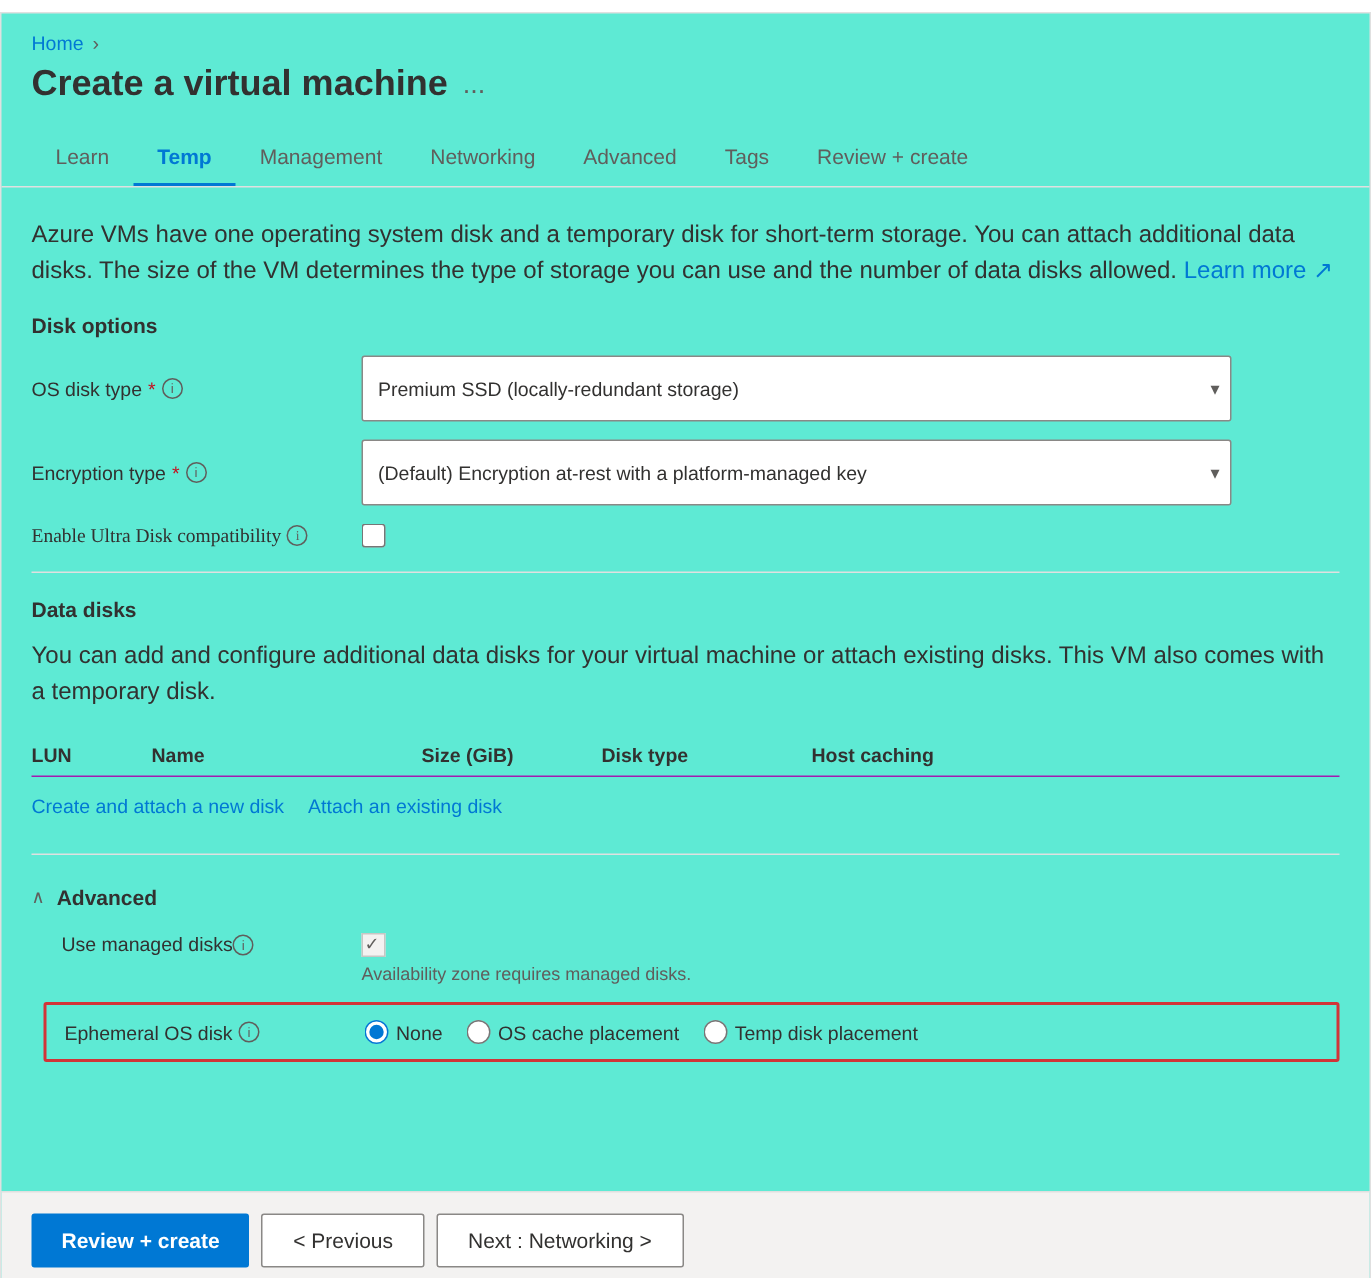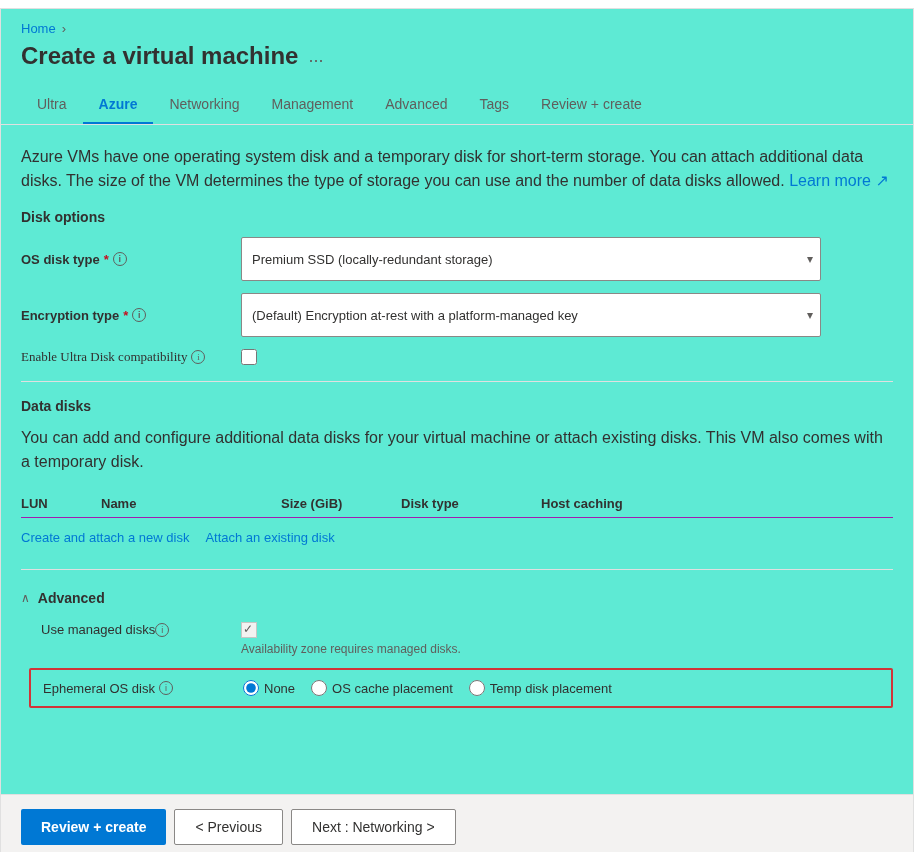--- a/index.html
+++ b/index.html
@@ -20,21 +20,21 @@
     .tab.active { color: #0078d4; border-bottom: 2px solid #0078d4; font-weight: 600; }
 
     .content { padding: 20px 20px; flex: 1; }
 
     .description { font-size: 16px; color: #323130; margin-bottom: 16px; line-height: 1.5; }
     .description a { color: #0078d4; text-decoration: none; }
 
     .section-title { font-size: 14px; font-weight: 600; color: #323130; margin-bottom: 12px; }
 
     .form-row { display: flex; align-items: center; margin-bottom: 12px; }
-    .form-label { width: 220px; font-size: 13px; color: #323130; display: flex; align-items: center; gap: 4px; flex-shrink: 0; font-weight: bold; }
+    .form-label { width: 220px; font-size: 13px; color: #323130; display: flex; align-items: center; gap: 4px; flex-shrink: 0; }
     .required-star { color: #c50f1f; }
     .info-icon { width: 14px; height: 14px; border: 1px solid #605e5c; border-radius: 50%; display: inline-flex; align-items: center; justify-content: center; font-size: 9px; color: #605e5c; cursor: pointer; flex-shrink: 0; }
 
     .select-wrapper { flex: 1; max-width: 580px; position: relative; }
     .select-control { width: 100%; padding: 5px 30px 5px 10px; border: 1px solid #8a8886; border-radius: 2px; font-size: 13px; color: #323130; background: #fff; appearance: none; cursor: pointer; height: 44px; }
     .select-arrow { position: absolute; right: 8px; top: 50%; transform: translateY(-50%); pointer-events: none; color: #605e5c; font-size: 12px; }
 
     .checkbox-row { display: flex; align-items: center; margin-bottom: 16px; }
     .checkbox-label { width: 220px; font-size: 13px; color: #323130; display: flex; align-items: center; gap: 4px; font-family: Liberation Serif, serif; }
     .checkbox-control { width: 16px; height: 16px; border: 1px solid #8a8886; display: inline-block; cursor: pointer; }
@@ -79,24 +79,24 @@
     <a href="#">Home</a>
     <span class="breadcrumb-separator">›</span>
   </div>
 
   <div class="page-title">
     <h1>Create a virtual machine</h1>
     <span class="page-title-dots">...</span>
   </div>
 
   <div class="tabs">
-    <span class="tab">Ultra</span>
-    <span class="tab active">Azure</span>
+    <span class="tab">Learn</span>
+    <span class="tab active">Temp</span>
+    <span class="tab">Management</span>
     <span class="tab">Networking</span>
-    <span class="tab">Management</span>
     <span class="tab">Advanced</span>
     <span class="tab">Tags</span>
     <span class="tab">Review + create</span>
   </div>
 
   <div class="content">
 
     <p class="description">
       <span>Azure VMs have one operating system disk and a temporary disk for short-term storage. You can attach additional data disks. The size of the VM determines the type of storage you can use and the number of data disks allowed.</span>
       <a href="#"> Learn more <span>↗</span></a>

